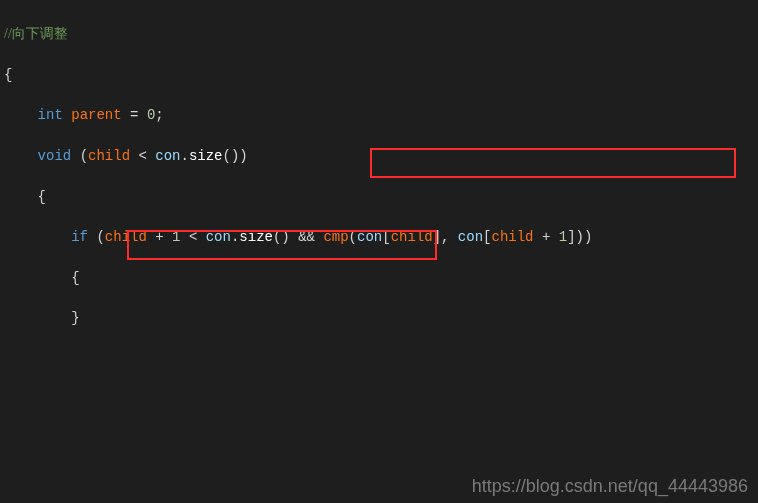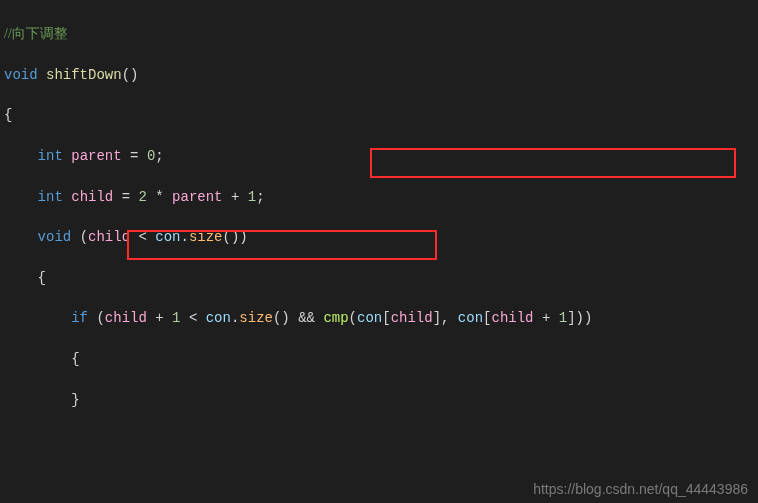--- a/index.html
+++ b/index.html
@@ -20,50 +20,48 @@
     white-space: pre;
   }
   .line {
     display: block;
   }
   .comment { color: #6a9955; font-family: Liberation Serif, serif; }
   .keyword { color: #569cd6; }
   .funcname { color: #dcdcaa; }
   .punct { color: #d4d4d4; }
   .num { color: #b5cea8; }
-  .ident { color: #f9a8d4; }
+  .ident { color: #f97316; }
   .op { color: #d4d4d4; }
-  .cmp { color: #bef264; text-align: center; }
-  .sizefn { color: #fdba74; }
+  .cmp { color: #f97316; text-align: center; }
+  .sizefn { color: #ffffff; }
   .con { color: #9cdcfe; }
   .highlight-box {
     position: absolute;
     border: 2px solid #ff2a2a;
     background: transparent;
     pointer-events: none;
   }
   .watermark {
     position: absolute;
     bottom: 6px;
     right: 10px;
     color: #aaaaaa;
-    font-size: 14px;
+    font-size: 18px;
     font-family: Arial, sans-serif;
     opacity: 0.65;
   }
 </style>
 </head>
 <body>
 
 <div class="code-container">
 <span class="line"><span class="comment">//向下调整</span></span>
-<span class="line"><span class="keyword">void</span> <span class="funcname">shiftDown</span><span class="punct">()</span></span>
 <span class="line"><span class="punct">{</span></span>
 <span class="line">    <span class="keyword">int</span> <span class="ident">parent</span> <span class="op">=</span> <span class="num">0</span><span class="punct">;</span></span>
-<span class="line">    <span class="keyword">int</span> <span class="ident">child</span> <span class="op">=</span> <span class="num">2</span> <span class="op">*</span> <span class="ident">parent</span> <span class="op">+</span> <span class="num">1</span><span class="punct">;</span></span>
 <span class="line">    <span class="keyword">void</span> <span class="punct">(</span><span class="ident">child</span> <span class="op">&lt;</span> <span class="con">con</span><span class="punct">.</span><span class="sizefn">size</span><span class="punct">())</span></span>
 <span class="line">    <span class="punct">{</span></span>
 <span class="line">        <span class="keyword">if</span> <span class="punct">(</span><span class="ident">child</span> <span class="op">+</span> <span class="num">1</span> <span class="op">&lt;</span> <span class="con">con</span><span class="punct">.</span><span class="sizefn">size</span><span class="punct">()</span> <span class="op">&amp;&amp;</span> <span class="cmp">cmp</span><span class="punct">(</span><span class="con">con</span><span class="punct">[</span><span class="ident">child</span><span class="punct">],</span> <span class="con">con</span><span class="punct">[</span><span class="ident">child</span> <span class="op">+</span> <span class="num">1</span><span class="punct">]))</span></span>
 <span class="line">        <span class="punct">{</span></span>
 <span class="line">        <span class="punct">}</span></span>
 
 
 
 
 

